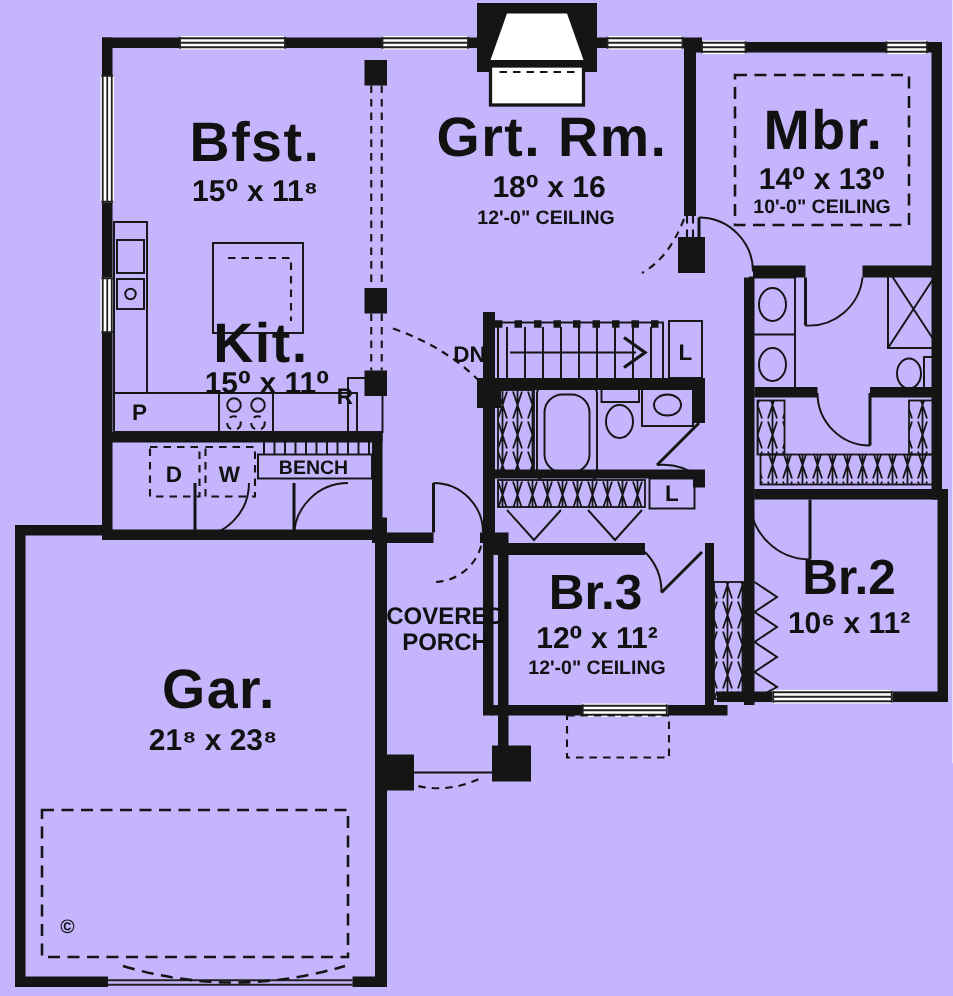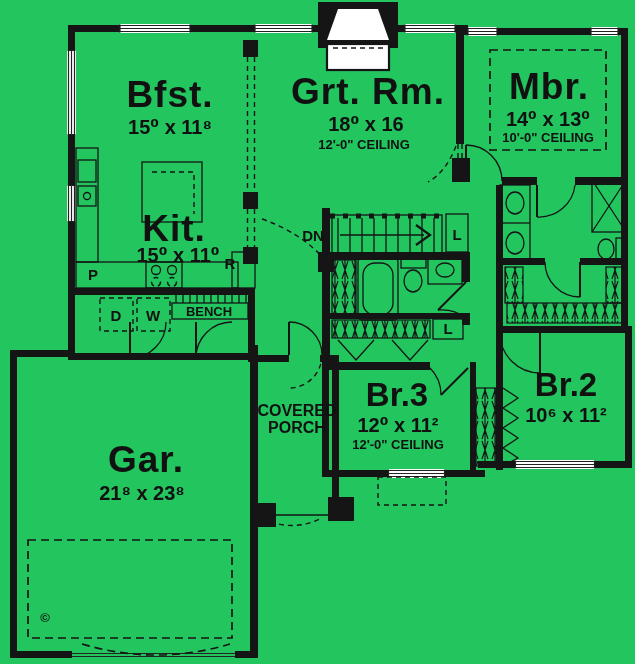--- a/index.html
+++ b/index.html
@@ -1,16 +1,16 @@
 <!DOCTYPE html>
 <html><head>
 <meta charset="utf-8">
 <style>
   html,body{margin:0;padding:0;background:#fff;}
-  .stage{position:relative;width:635px;height:664px;background:#22c55e;overflow:hidden;
+  .stage{position:relative;width:635px;height:664px;background:#c4b5fd;overflow:hidden;
          font-family:"Liberation Sans","DejaVu Sans",sans-serif;}
   svg{position:absolute;left:0;top:0;}
   .wall{fill:#151515;stroke:none;}
   .thin{fill:none;stroke:#151515;stroke-width:2;}
   .thin1{fill:none;stroke:#151515;stroke-width:1.3;}
   .dash{fill:none;stroke:#151515;stroke-width:1.7;stroke-dasharray:8 5;}
   .dashsm{fill:none;stroke:#151515;stroke-width:1.4;stroke-dasharray:5 4;}
   .winline{fill:none;stroke:#222;stroke-width:1.2;}
   .whitebg{fill:#ffffff;stroke:none;}
   text{fill:#111;font-weight:700;}

